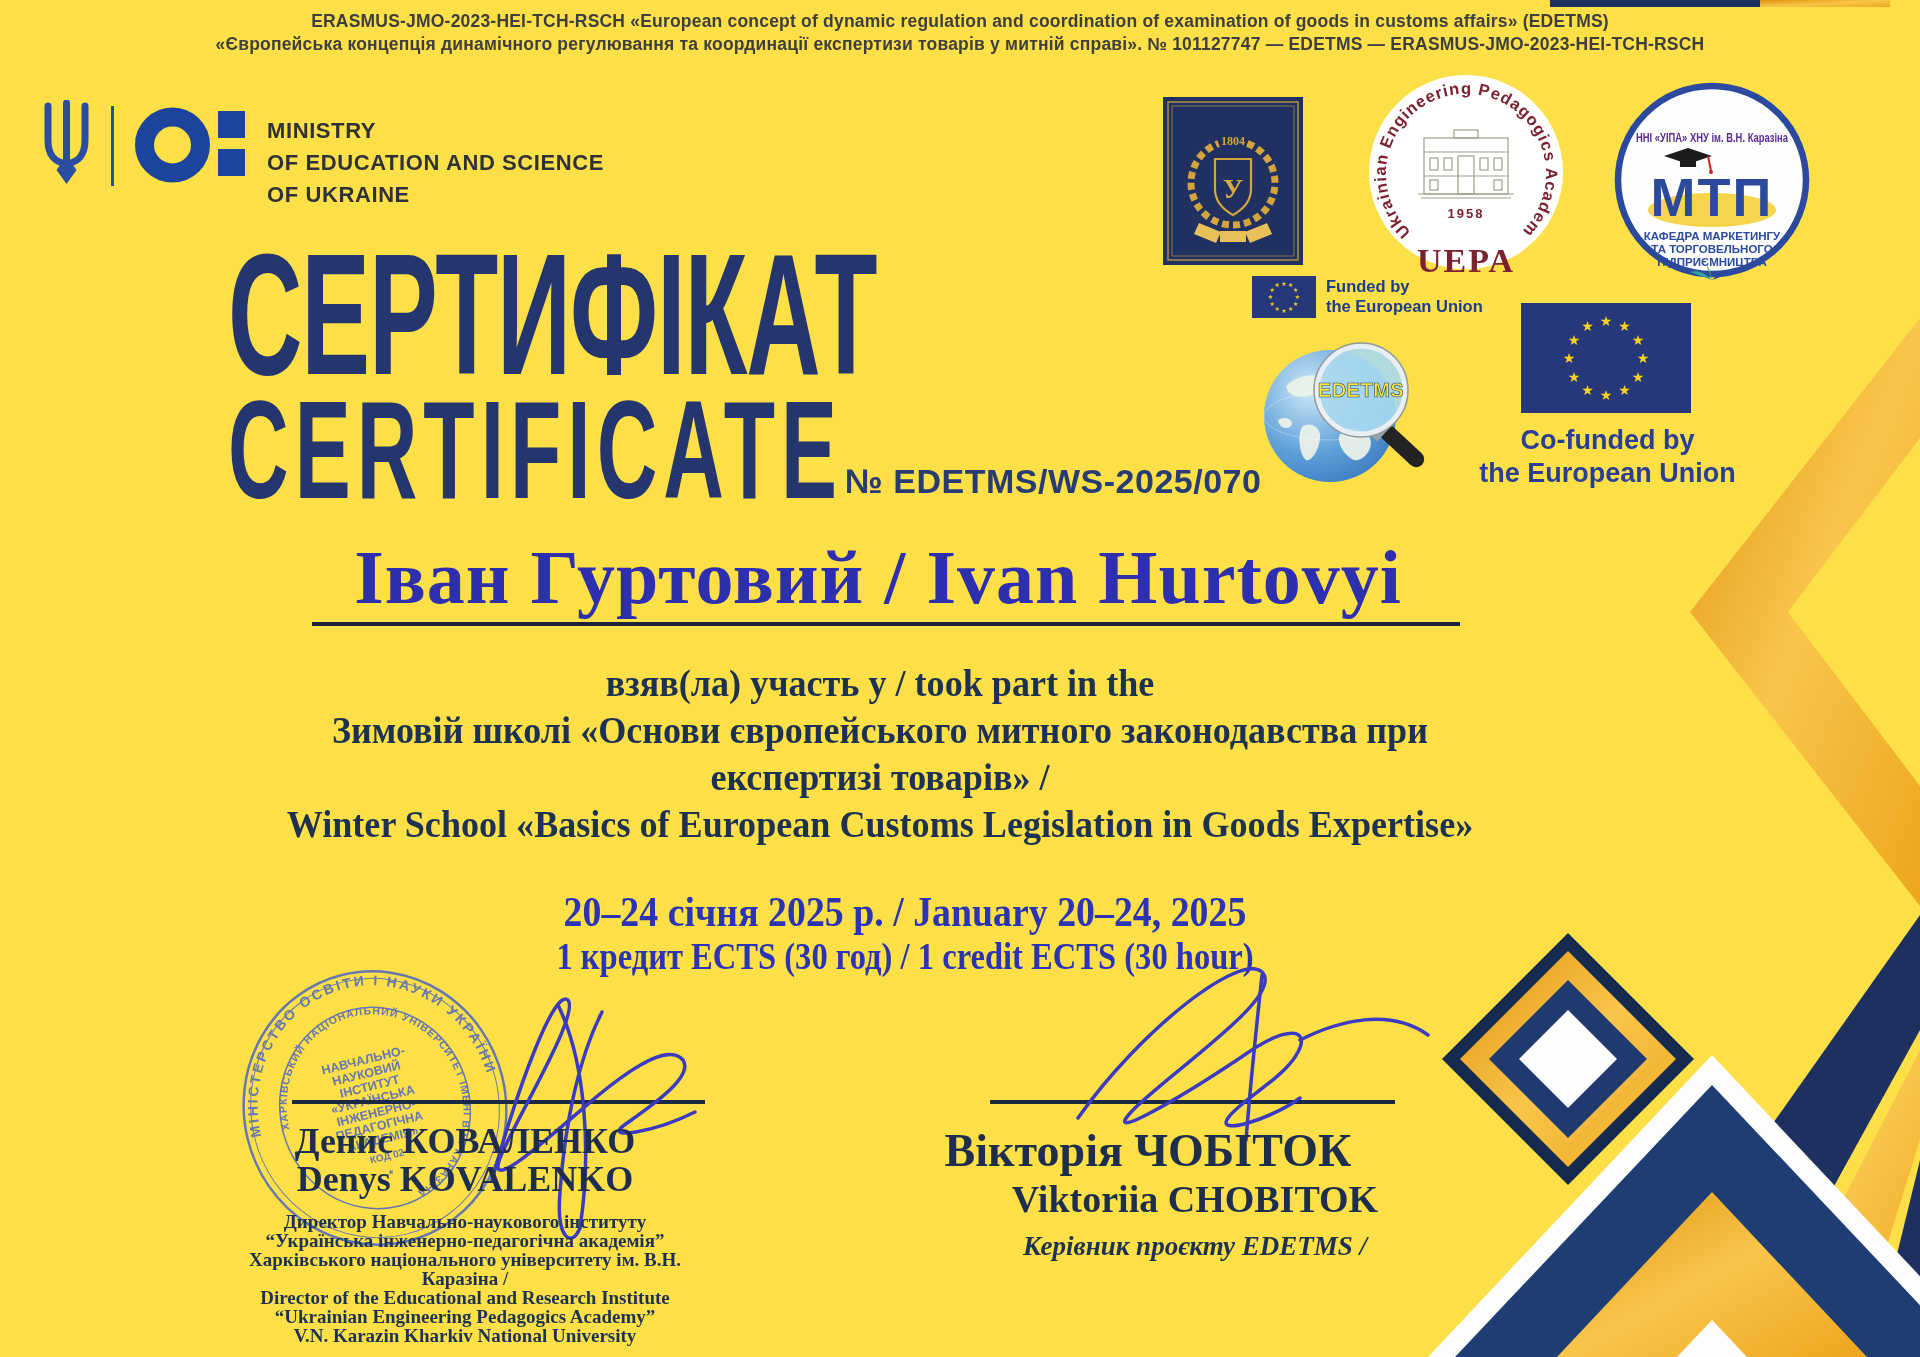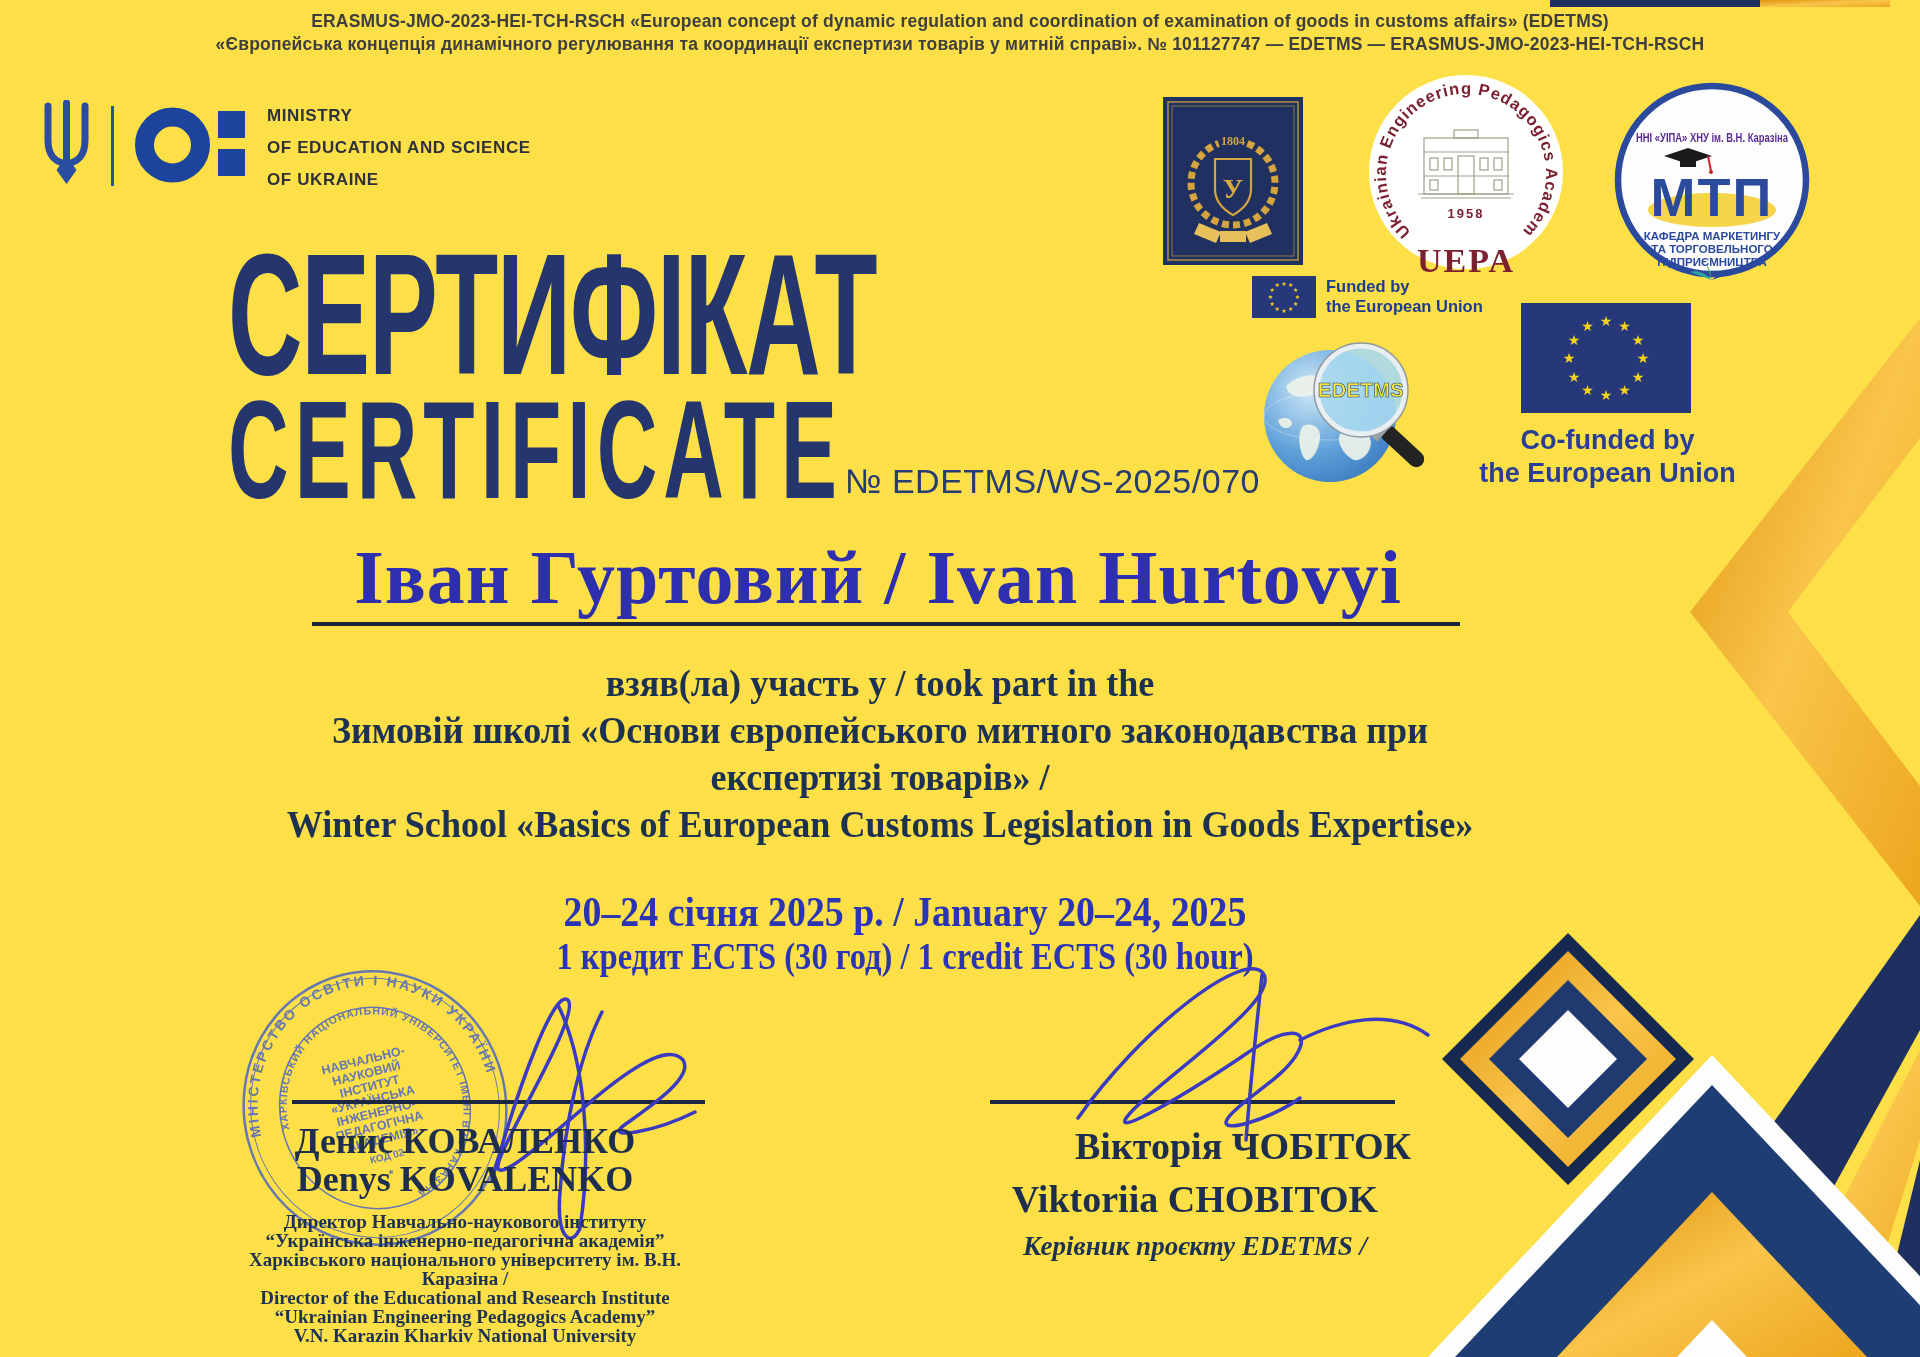--- a/index.html
+++ b/index.html
@@ -2,27 +2,27 @@
 <html><head>
 <meta charset="utf-8">
 <style>
   html,body{margin:0;padding:0;background:#888;}
   #canvas{position:relative;width:1920px;height:1357px;background:#fde047;overflow:hidden;
           font-family:"Liberation Sans","DejaVu Sans",sans-serif;}
   .abs{position:absolute;}
   
   .hdr{left:0;right:0;top:10px;text-align:center;color:#3e3e3e;font-size:17.5px;font-weight:700;line-height:23px;letter-spacing:.2px;}
   
-  .min-text{color:#2f3138;font-size:17px;font-weight:700;line-height:32px;letter-spacing:.6px;}
+  .min-text{color:#2f3138;font-size:22px;font-weight:700;line-height:32px;letter-spacing:.6px;margin-top:15px;}
   
   .cert-uk{left:228px;top:228px;font-size:172px;font-weight:800;color:#25366f;line-height:1;
            transform:scaleX(.60);transform-origin:left top;letter-spacing:-2px;white-space:nowrap;}
   .cert-en{left:228px;top:380px;font-size:140px;font-weight:800;color:#25366f;line-height:1;
            transform:scaleX(.60);transform-origin:left top;letter-spacing:10px;white-space:nowrap;}
-  .cert-no{left:845px;top:462px;font-size:34px;font-weight:400;color:#273c72;letter-spacing:.5px;}
+  .cert-no{left:845px;top:462px;font-size:34px;font-weight:700;color:#273c72;letter-spacing:.5px;}
   
   .name{left:178px;top:534px;width:1400px;text-align:center;font-family:"Liberation Serif","DejaVu Serif",serif;
         font-size:76px;font-weight:700;color:#2e2fae;letter-spacing:1px;white-space:nowrap;}
   .name-line{left:312px;top:622px;width:1148px;height:4px;background:#1c2338;}
   
   .body-text{left:180px;top:660px;width:1400px;text-align:center;font-family:"Liberation Serif","DejaVu Serif",serif;
         font-size:38px;font-weight:700;color:#1d3252;line-height:47px;transform:scaleX(.95);transform-origin:center top;}
   .dates{left:205px;top:888px;width:1400px;text-align:center;font-family:"Liberation Serif","DejaVu Serif",serif;
         font-weight:700;color:#2b34b4;transform:scaleX(.88);transform-origin:center top;}
   .dates .d1{font-size:43px;line-height:48px;}
@@ -297,19 +297,19 @@
   </div>
 
   <div class="abs sig-line" style="left:990px;width:405px;"></div>
   <svg class="abs" style="left:1020px;top:950px;" width="430" height="210" viewBox="0 0 430 210">
     <g fill="none" stroke="#3a3ac2" stroke-width="3.5" stroke-linecap="round">
       <path d="M58 168 C 120 80 220 2 242 22 C 265 45 160 115 115 158 C 75 198 160 148 220 108 C 270 72 290 80 278 102 C 265 128 220 150 208 168 C 195 186 250 170 280 148"></path>
       <path d="M242 25 C 235 90 230 140 226 190"></path>
       <path d="M280 90 C 320 70 370 58 408 85"></path>
     </g>
   </svg>
-  <div class="abs sig-name" style="left:993px;top:1124px;width:500px;font-size:38px;">Вікторія ЧОБІТОК</div>
+  <div class="abs sig-name" style="left:898px;top:1124px;width:500px;font-size:46px;">Вікторія ЧОБІТОК</div>
   <div class="abs sig-name" style="left:945px;top:1166px;width:500px;font-size:38px;margin-top:11px;">Viktoriia CHOBITOK</div>
   <div class="abs sig-title rt-titles" style="left:945px;top:1228px;width:500px;">
     <div>Керівник проєкту EDETMS /</div>
   </div>
 
 </div>
 
 </body></html>

